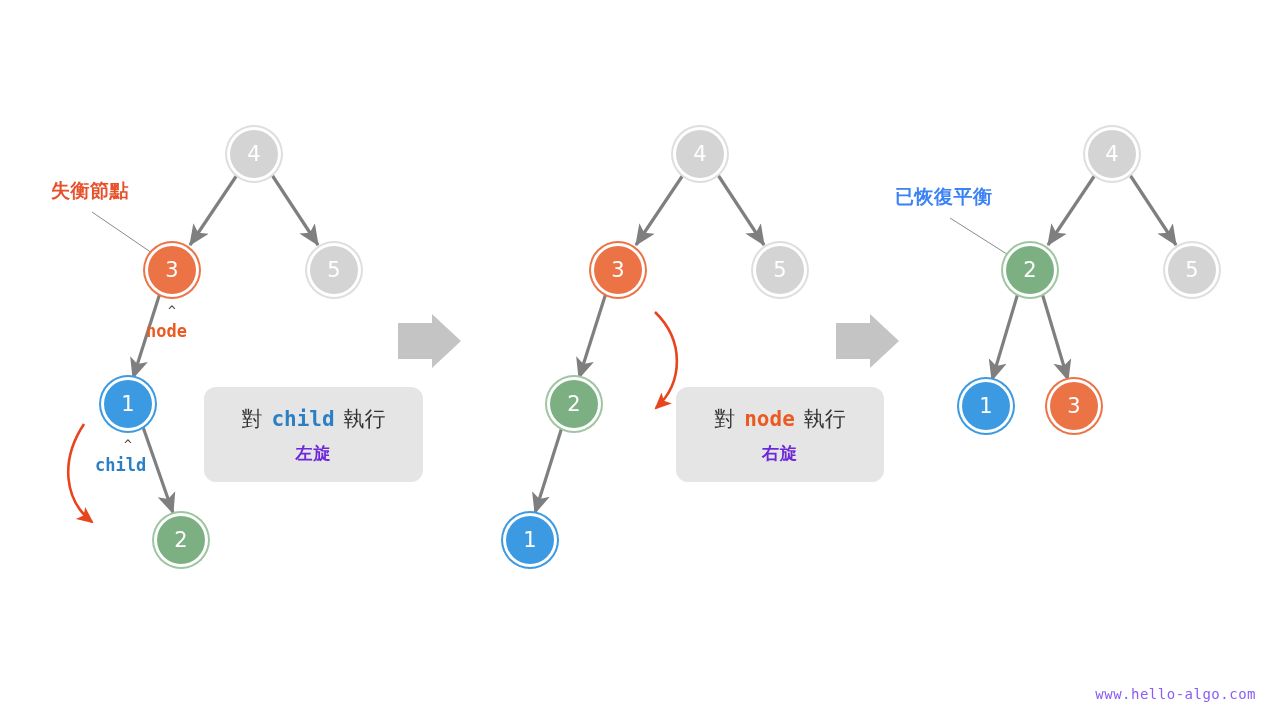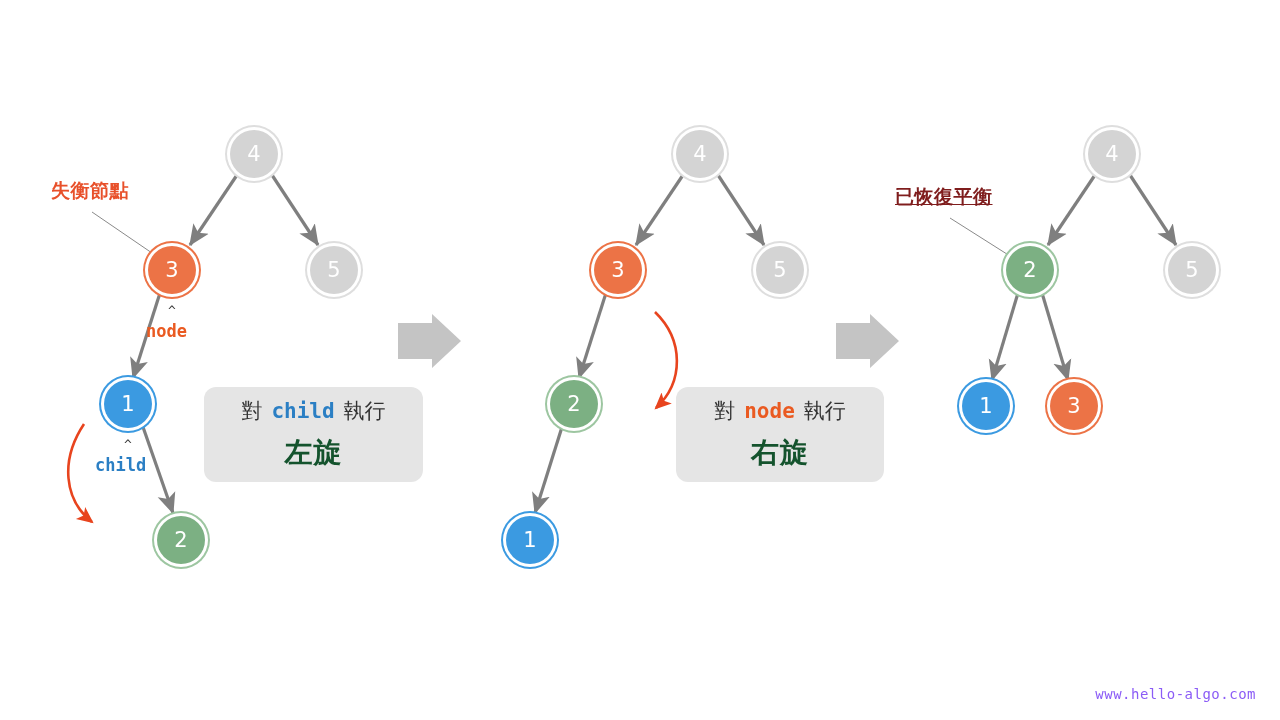--- a/index.html
+++ b/index.html
@@ -35,21 +35,21 @@
   .anno{
     position:absolute;
     font-weight:bold;
     font-size:19px;
     letter-spacing:0.5px;
     white-space:nowrap;
     user-select:none;
     text-align:center;
   }
   .anno-orange{color:#e8502a;}
-  .anno-green{color:#7f1d1d;text-decoration:underline;}
+  .anno-green{color:#3b82f6;}
 
   
   .ptr{
     position:absolute;
     font-family:"DejaVu Sans Mono","Liberation Mono",monospace;
     font-weight:bold;
     font-size:17px;
     white-space:nowrap;
     user-select:none;
   }
@@ -82,23 +82,23 @@
   }
   .capline1 .mono{
     font-family:"DejaVu Sans Mono","Liberation Mono",monospace;
     font-weight:bold;
     font-size:21px;
   }
   .mono-blue{color:#2b7fc4;}
   .mono-orange{color:#ea5a21;}
   .capline2{
     margin-top:9px;
-    font-size:28px;
-    font-weight:bold;
-    color:#14532d;
+    font-size:17px;
+    font-weight:bold;
+    color:#6d28d9;
     letter-spacing:1px;
   }
 
   
   .watermark{
     position:absolute;
     right:24px;bottom:18px;
     font-family:"DejaVu Sans Mono","Liberation Mono",monospace;
     font-size:14px;
     color:#8b5cf6;

